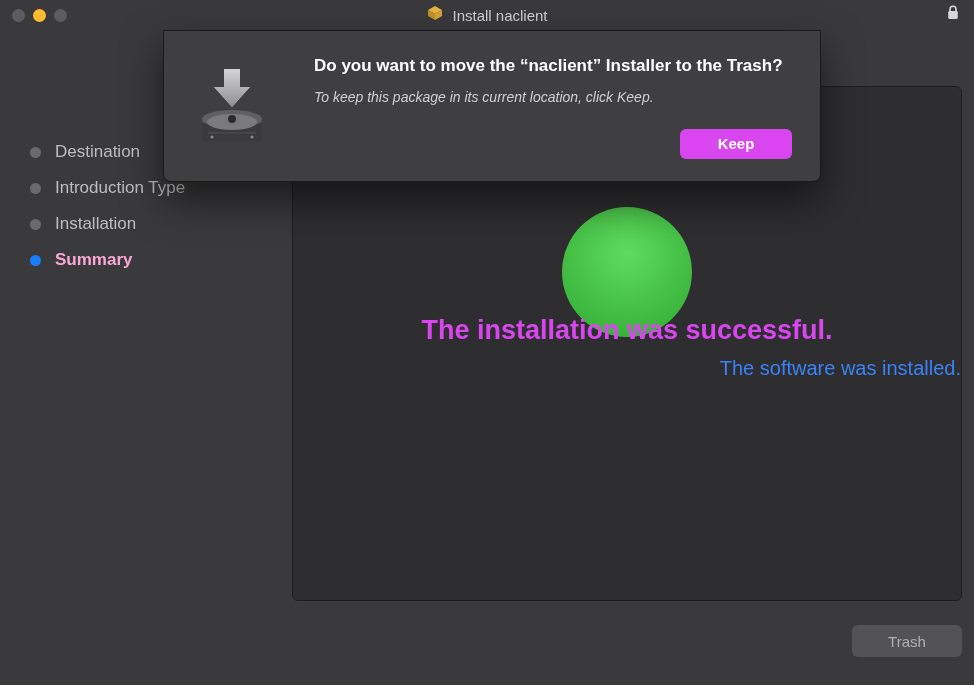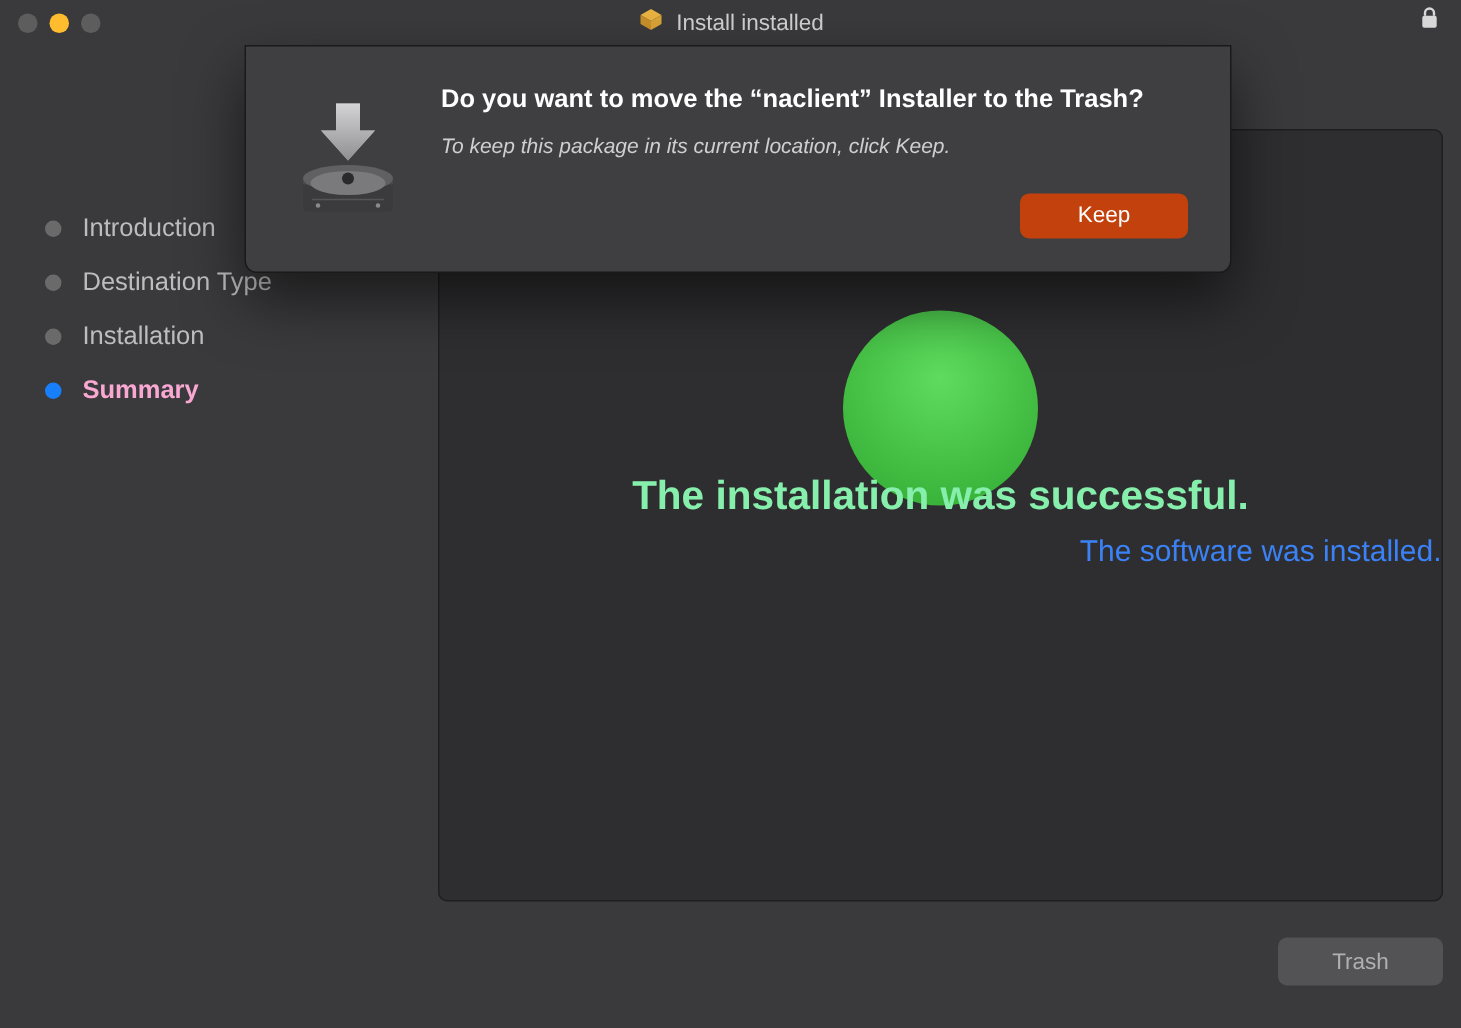--- a/index.html
+++ b/index.html
@@ -98,21 +98,21 @@
       position: absolute;
       left: 50%;
       top: 120px;
       transform: translateX(-50%);
     }
     .success-heading {
       position: absolute;
       left: 0; right: 0;
       top: 228px;
       text-align: center;
-      color: #86efac;
+      color: #d946ef;
       font-size: 27px;
       font-weight: 700;
     }
     .success-sub {
       position: absolute;
       left: 0; right: 0;
       top: 270px;
       text-align: right;
       color: #3b82f6;
       font-size: 20px;
@@ -150,21 +150,21 @@
       box-shadow: 0 18px 40px rgba(0,0,0,0.55);
       padding: 24px 28px 22px 28px;
       display: flex;
       gap: 22px;
     }
     .dialog .dlg-icon {
       flex-shrink: 0;
       width: 80px;
       padding-top: 4px;
     }
-    .dlg-body { flex: 1; }
+    .dlg-body { flex: 1; margin-left: 20px; }
     .dlg-title {
       color: #fff;
       font-size: 17px;
       font-weight: 700;
       line-height: 1.35;
     }
     .dlg-text {
       color: #cfcfcf;
       font-size: 14px;
       margin-top: 10px;
@@ -179,22 +179,23 @@
     }
     .dlg-btn {
       min-width: 112px;
       height: 30px;
       border-radius: 6px;
       border: none;
       font-size: 15px;
       cursor: pointer;
     }
     .dlg-btn.secondary {
-      background: #c2410c;
+      background: #d946ef;
       color: #fff;
+      font-weight: bold;
     }
     .dlg-btn.primary {
       background: linear-gradient(#2f87ff, #1566e6);
       color: #fff;
       min-width: 196px;
     }
   </style>
 </head>
 <body>
 
@@ -205,41 +206,41 @@
     <div class="tl max"></div>
   </div>
   <div class="title-center">
     <span>
       <svg width="18" height="18" viewBox="0 0 18 18">
         <polygon points="9,2 16,6 9,10 2,6" fill="#e8b341"></polygon>
         <polygon points="2,6 9,10 9,16 2,12" fill="#c88f2a"></polygon>
         <polygon points="16,6 9,10 9,16 16,12" fill="#d9a336"></polygon>
       </svg>
     </span>
-    <span class="title-text">Install installed</span>
+    <span class="title-text">Install naclient</span>
   </div>
   <span class="lock-icon">
     <svg width="14" height="16" viewBox="0 0 14 16">
       <path d="M4 6 V4.2 a3 3 0 0 1 6 0 V6" stroke="#d8d8d8" stroke-width="1.6" fill="none"></path>
       <rect x="2.2" y="6" width="9.6" height="8" rx="1.4" fill="#d8d8d8"></rect>
     </svg>
   </span>
 </div>
 
 <div class="content-wrap">
   <div class="inner">
 
     <div class="sidebar">
       <div class="step">
         <div class="dot"></div>
-        <div class="step-label">Introduction</div>
+        <div class="step-label">Destination</div>
       </div>
       <div class="step">
         <div class="dot"></div>
-        <div class="step-label">Destination Type</div>
+        <div class="step-label">Introduction Type</div>
       </div>
       <div class="step">
         <div class="dot"></div>
         <div class="step-label">Installation</div>
       </div>
       <div class="step active">
         <div class="dot active"></div>
         <div class="step-label">Summary</div>
       </div>
     </div>

